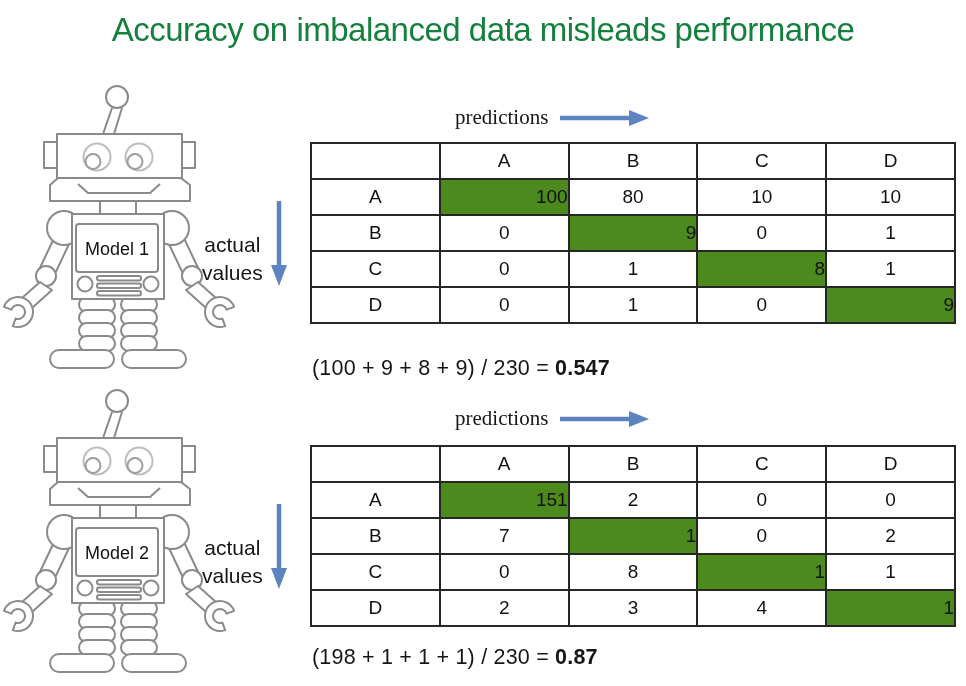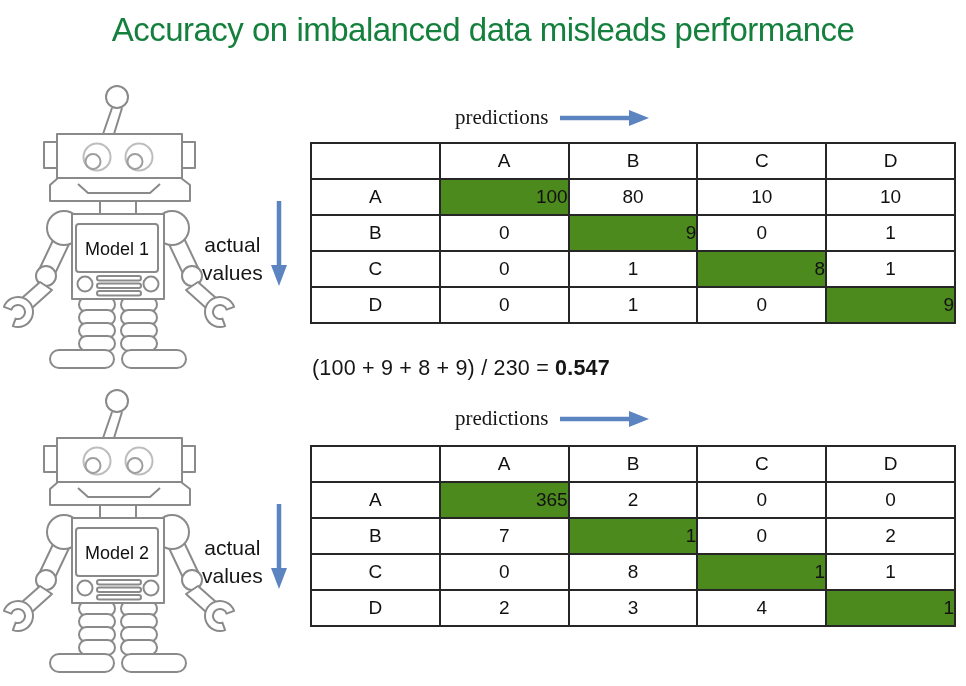--- a/index.html
+++ b/index.html
@@ -275,21 +275,21 @@
     <tbody>
       <tr>
         <td></td>
         <td>A</td>
         <td>B</td>
         <td>C</td>
         <td>D</td>
       </tr>
       <tr>
         <td>A</td>
-        <td class="hl">365</td>
+        <td class="hl">151</td>
         <td>2</td>
         <td>0</td>
         <td>0</td>
       </tr>
       <tr>
         <td>B</td>
         <td>7</td>
         <td class="hl">1</td>
         <td>0</td>
         <td>2</td>
@@ -304,14 +304,17 @@
       <tr>
         <td>D</td>
         <td>2</td>
         <td>3</td>
         <td>4</td>
         <td class="hl">1</td>
       </tr>
     </tbody>
   </table>
 
+  <div id="formula2" class="formula">
+    <span>(198 + 1 + 1 + 1) / 230 = </span><b>0.87</b>
+  </div>
 
 </div>
 
 </body></html>

